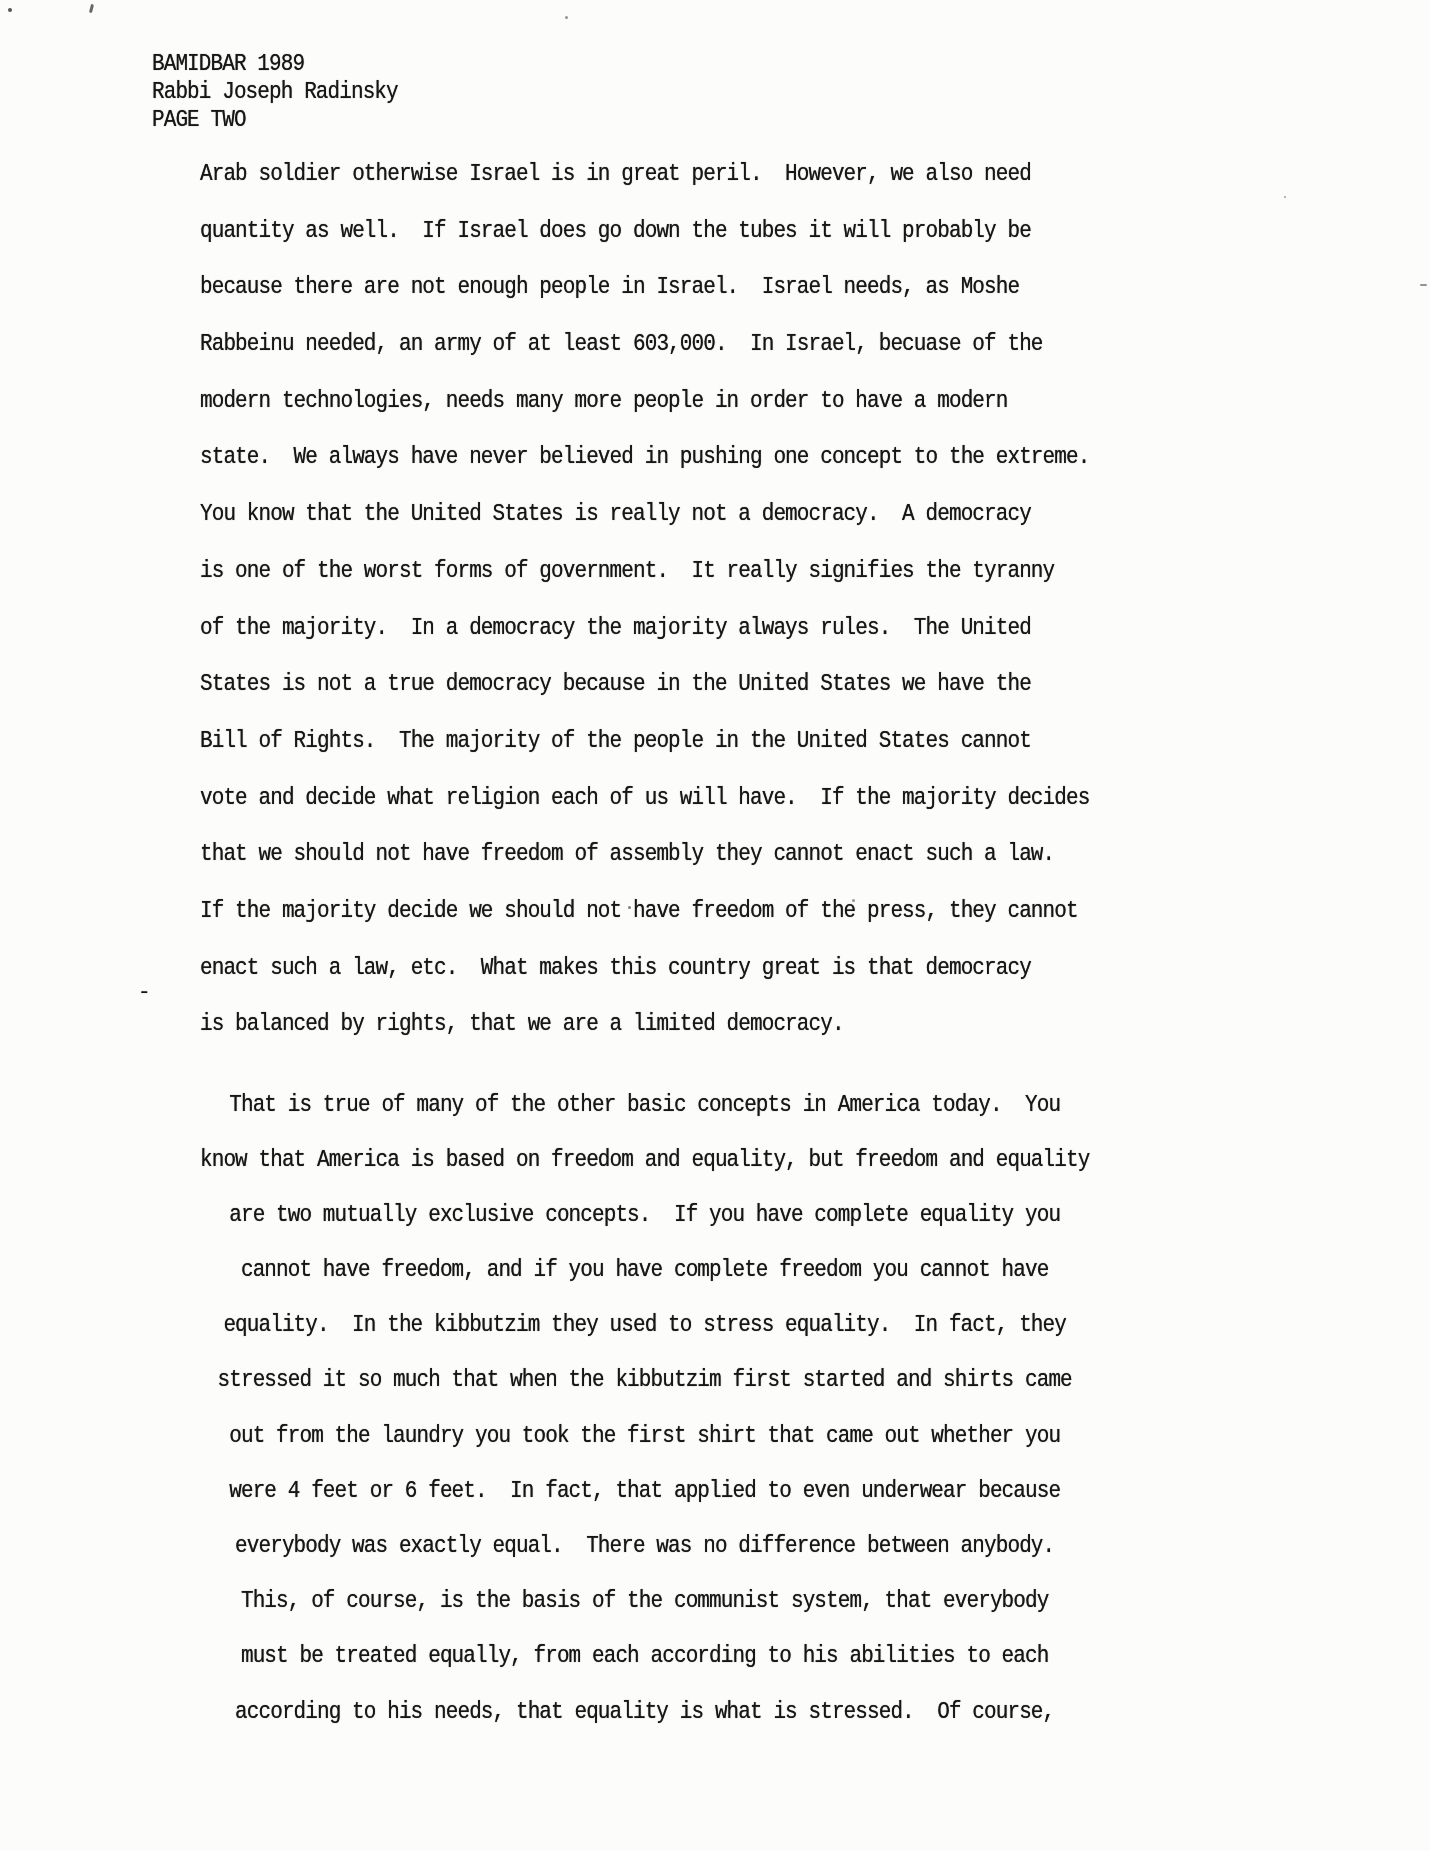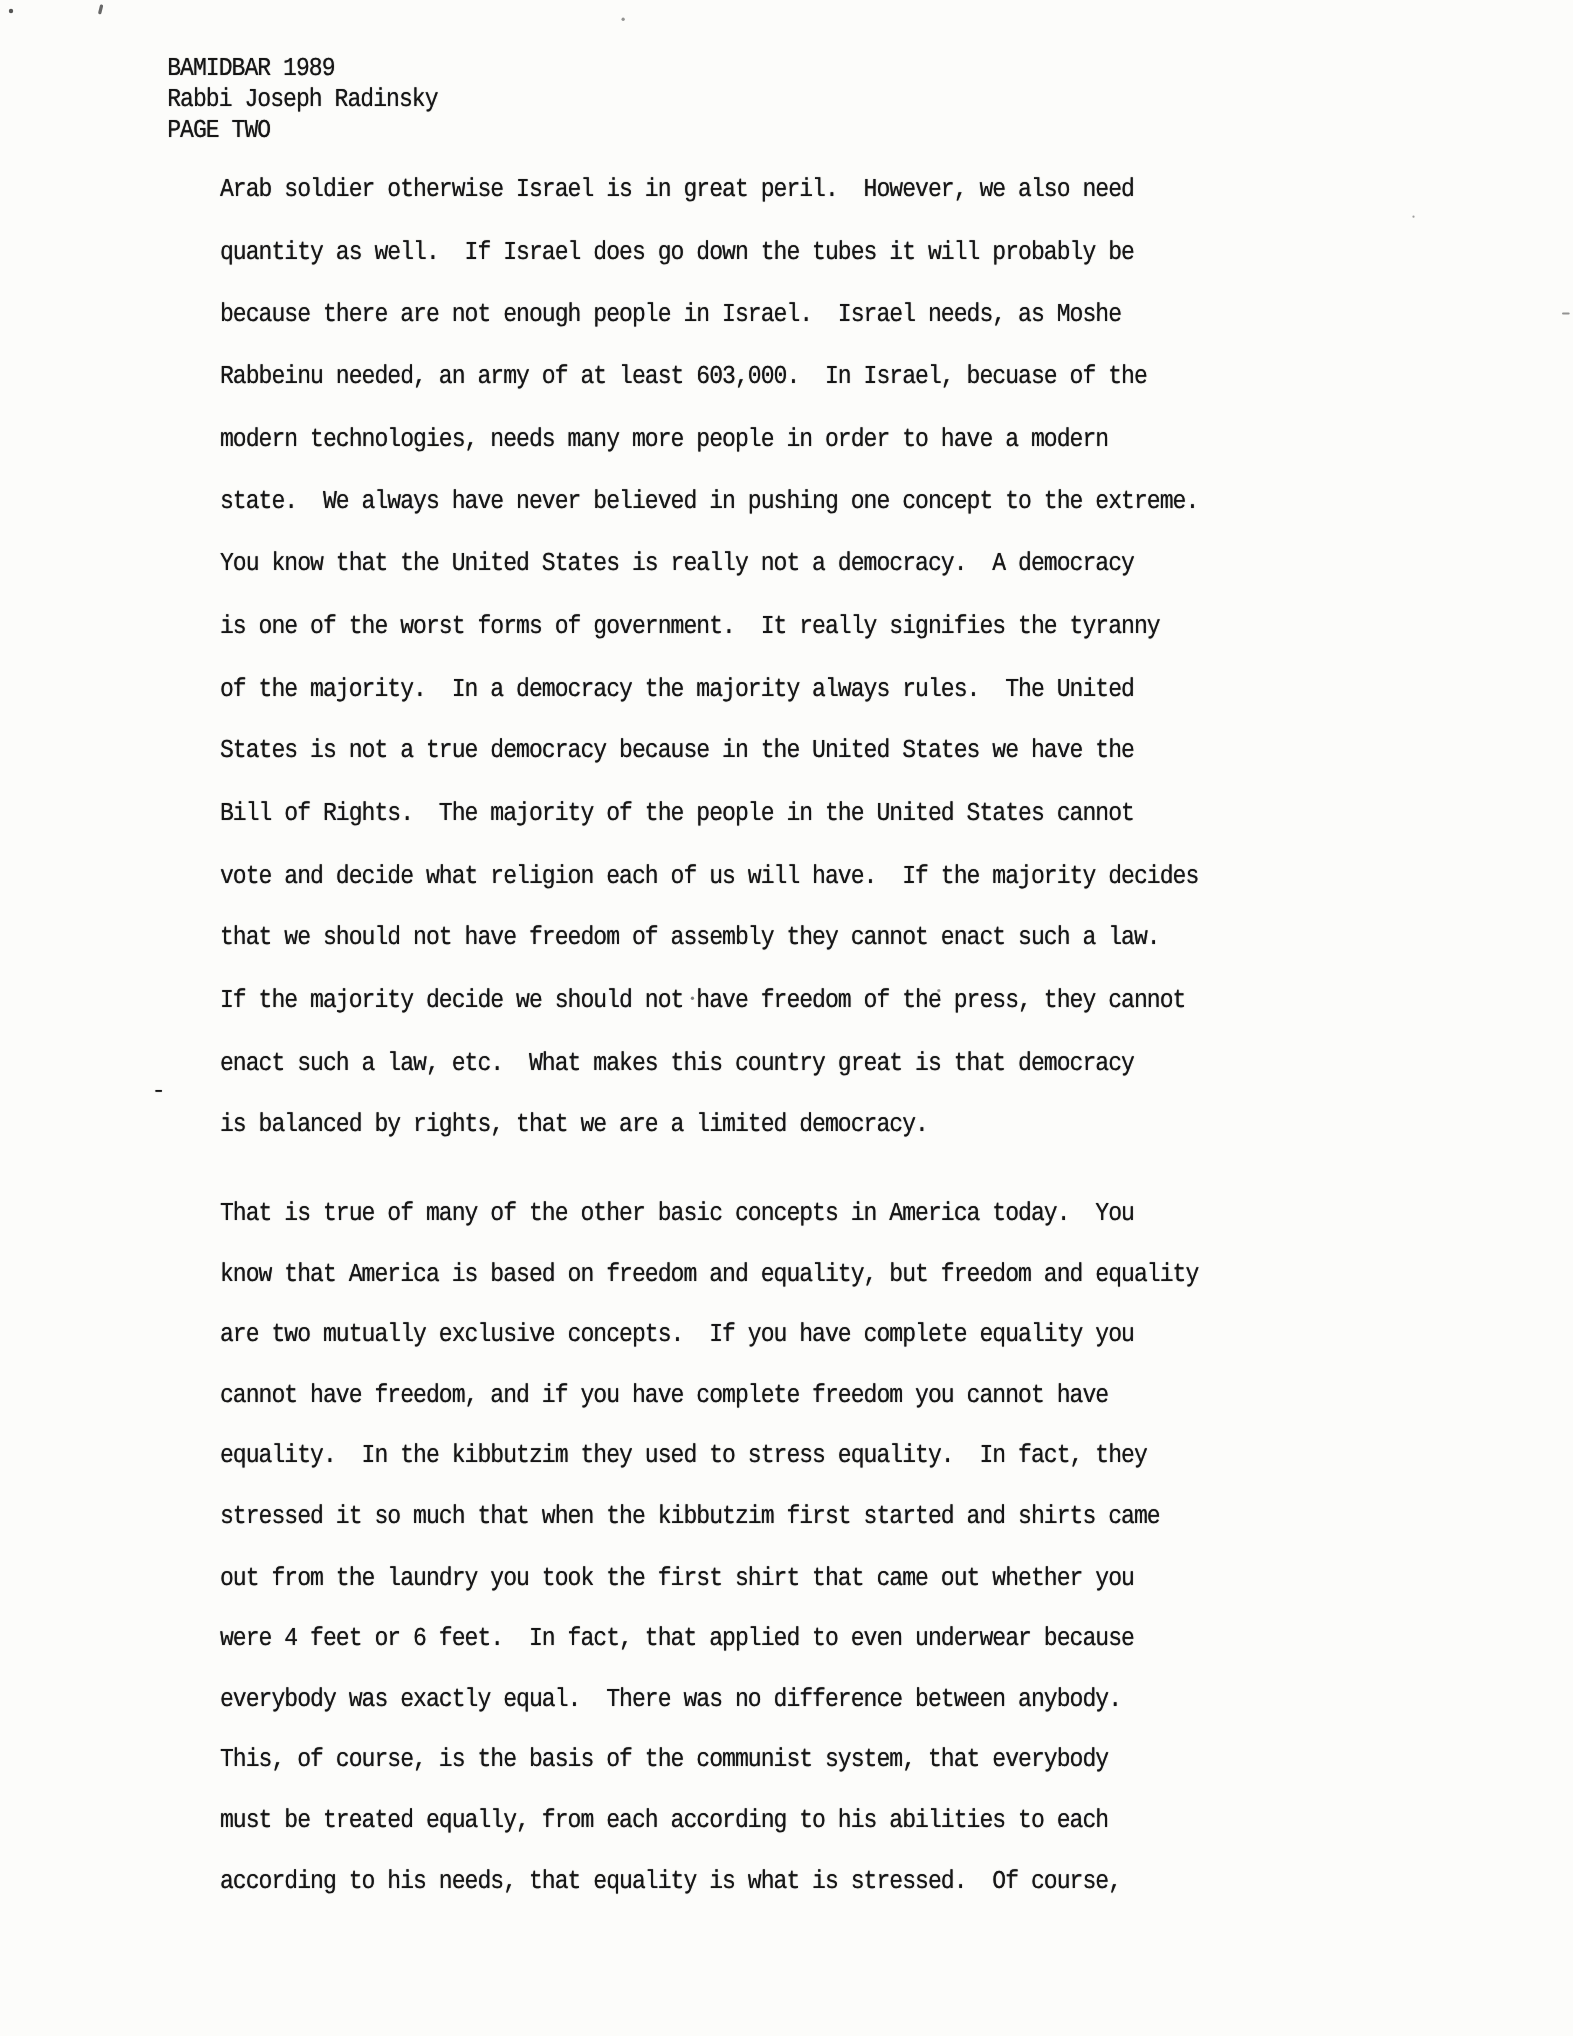--- a/index.html
+++ b/index.html
@@ -42,20 +42,21 @@
   .line {
     white-space: pre;
     transform: scaleY(1.12);
   }
   .para-1 .line {
     height: 56.7px;
     line-height: 56.7px;
   }
   .para-2 {
     margin-top: 23.5px;
+    text-align: center;
   }
   .para-2 .line {
     height: 55.2px;
     line-height: 55.2px;
   }
   .stray-dash {
     position: absolute;
     left: 138px;
     top: 982px;
     font-size: 21px;

